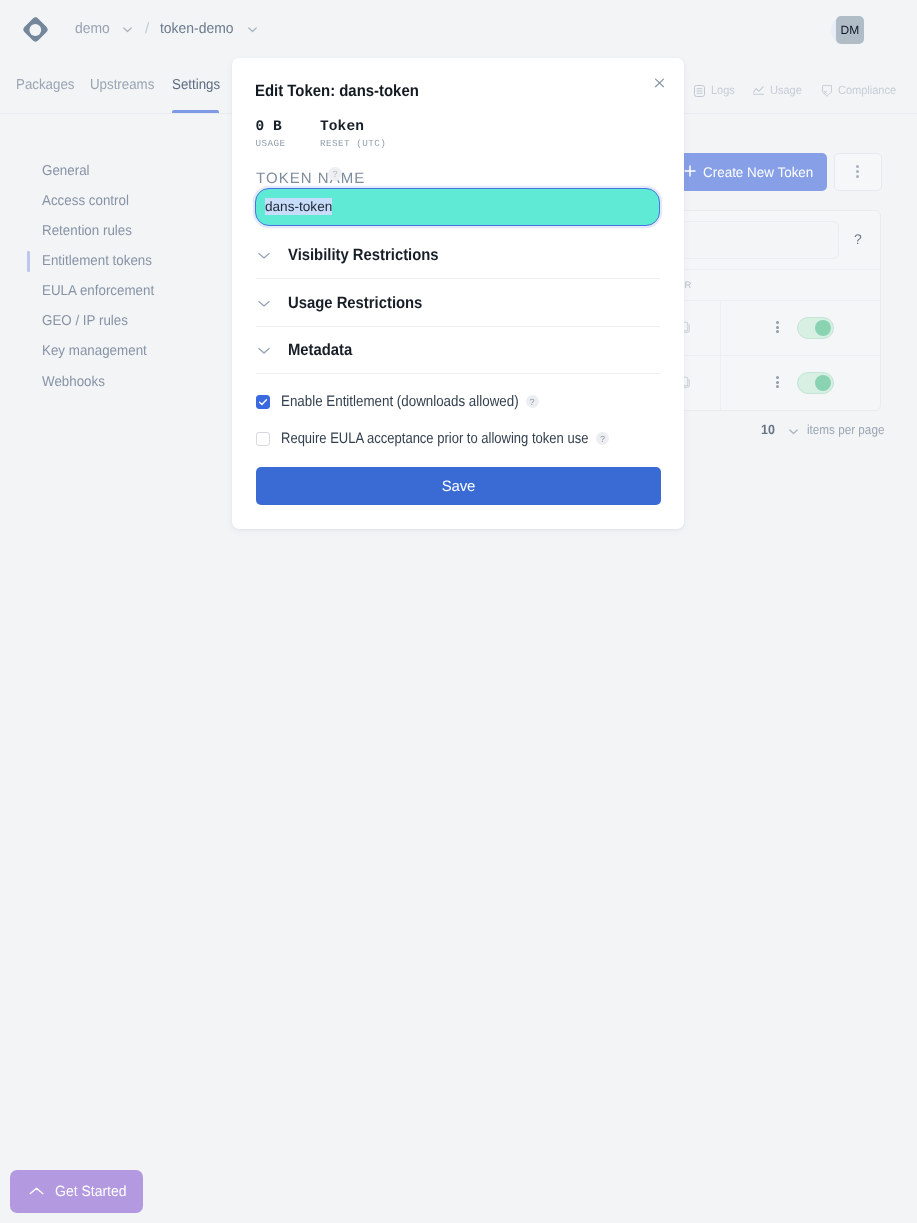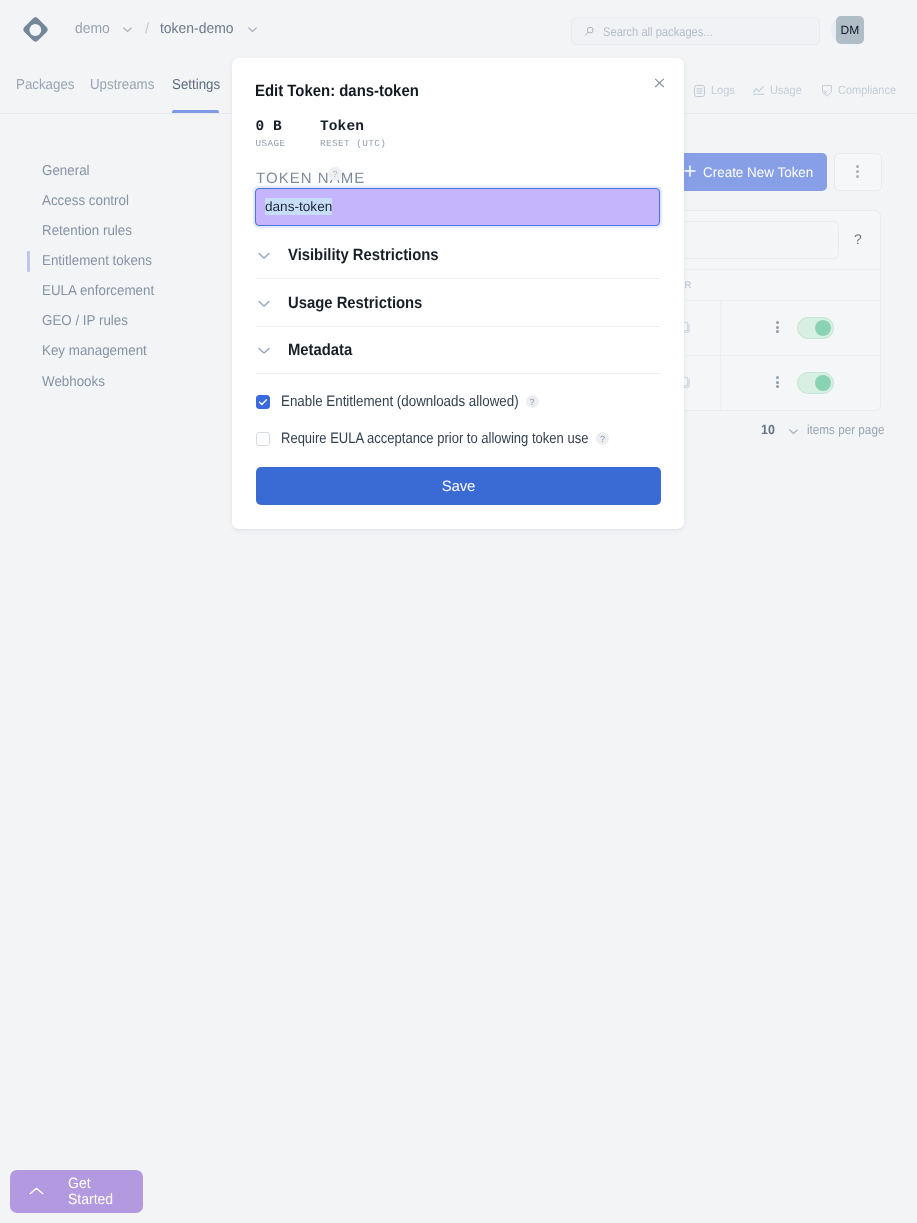--- a/index.html
+++ b/index.html
@@ -84,21 +84,21 @@
   .toggle i { position:absolute; right:2px; top:2px; width:16px; height:16px; border-radius:50%;
       background:#8ad3b2; display:block;}
   .perpage { position:absolute; left:761px; top:421.5px; font-size:13.4px; color:#687485; font-weight:600;
       transform-origin:0 50%; transform:scaleX(.93);}
   .perpage-chev { position:absolute; left:787px; top:425px;}
   .perpage-lbl { position:absolute; left:807px; top:421.5px; font-size:13px; color:#9ba6b5;
       transform-origin:0 50%; transform:scaleX(.9); white-space:nowrap;}
 
   
   .getstarted { position:absolute; left:10px; top:1170px; width:133px; height:43px; border-radius:7px;
-     background:#b39ae0; display:flex; align-items:center; gap:24px; padding-left:19px;
+     background:#b39ae0; display:flex; align-items:center; gap:11px; padding-left:19px;
      color:#fff; font-size:14.9px;}
   .getstarted span:last-child { display:inline-block; transform:scaleX(.94); transform-origin:0 50%;}
 
   
   .modal { position:absolute; left:232px; top:57.5px; width:452px; height:471px; background:#fff;
      border-radius:7px; box-shadow:0 2px 7px rgba(60,72,95,.055), 0 1px 2px rgba(60,72,95,.05); }
   .modal-title { position:absolute; left:255px; top:82px; font-size:16.4px; font-weight:700; color:#131920;
      transform-origin:0 50%; transform:scaleX(.91); white-space:nowrap;}
   .modal-close { position:absolute; left:653px; top:77px; width:13px; height:13px; }
 
@@ -106,21 +106,21 @@
   .stat-val { font-family:"Liberation Mono",monospace; font-size:14.5px; color:#171f2a; font-weight:700;
      letter-spacing:.1px; }
   .stat-lbl { font-family:"Liberation Mono",monospace; font-size:9.3px; color:#93a1b1; letter-spacing:.45px;
      margin-top:3px;}
 
   .fieldlbl { position:absolute; left:256px; top:170px; font-family:Liberation Sans, sans-serif;
      font-size:15px; color:#7d8c9d; letter-spacing:1.05px; }
   .fieldhelp { position:absolute; left:328px; top:167px; width:14px; height:14px; border-radius:50%;
      background:#edeff2; color:#b2bac5; font-size:9px; display:flex; align-items:center; justify-content:center;}
   .field { position:absolute; left:255px; top:188px; width:405px; height:38px; border:1.3px solid #4a72e0;
-     border-radius:4px; background:#c4b5fd; box-shadow:0 0 0 2.2px rgba(110,150,237,.20); }
+     border-radius:14px; background:#5eead4; box-shadow:0 0 0 2.2px rgba(110,150,237,.20); }
   .field-txt { position:absolute; left:9px; top:9px; font-size:13.6px; color:#222b38;
      background:#c7ddfa; line-height:17.3px; display:inline-block;}
 
   .section { position:absolute; left:256px; width:404px; height:1px; background:#ebedf1;}
   .section-lbl { position:absolute; font-size:16.4px; font-weight:700; color:#171e27;
      transform-origin:0 50%; transform:scaleX(.905); white-space:nowrap;}
   .section-chev { position:absolute; width:16px; height:16px; }
   .cbox { position:absolute; width:14px; height:14px; border-radius:3px; }
   .cbox.on { background:#3b6ae0; border:1px solid #3b6ae0;}
   .cbox.off { background:#fff; border:1px solid #d6dae1;}
@@ -155,29 +155,20 @@
           </svg>
       </div>
       <div class="crumb-slash">/</div>
       <div class="crumb-repo">token-demo</div>
       <div class="crumb-chev2">
         <svg class="chev" viewBox="0 0 14 14">
             <path d="M3 5.4 7 9.2l4-3.8" fill="none" stroke="#aab3c0" stroke-width="1.3" stroke-linecap="round" stroke-linejoin="round"></path>
           </svg>
       </div>
 
-      <div class="searchbox">
-        <span class="search-icon">
-          <svg viewBox="0 0 12 12" width="11" height="11" style="display:block">
-              <circle cx="6.8" cy="4.5" r="3.1" fill="none" stroke="#a3adbb" stroke-width="1"></circle>
-              <path d="M4.5 6.9 1.6 10" stroke="#a3adbb" stroke-width="1" stroke-linecap="round"></path>
-            </svg>
-        </span>
-        <span class="search-ph">Search all packages...</span>
-      </div>
       <div class="helpbtn">?</div>
       <div class="avatar">DM</div>
     </div>
 
     <div class="tabs">
       <div class="tab" style="left:15.5px">Packages</div>
       <div class="tab" style="left:90px">Upstreams</div>
       <div class="tab active" style="left:172px">Settings</div>
       <div class="tab-underline" style="left:172px; width:47px"></div>
 

